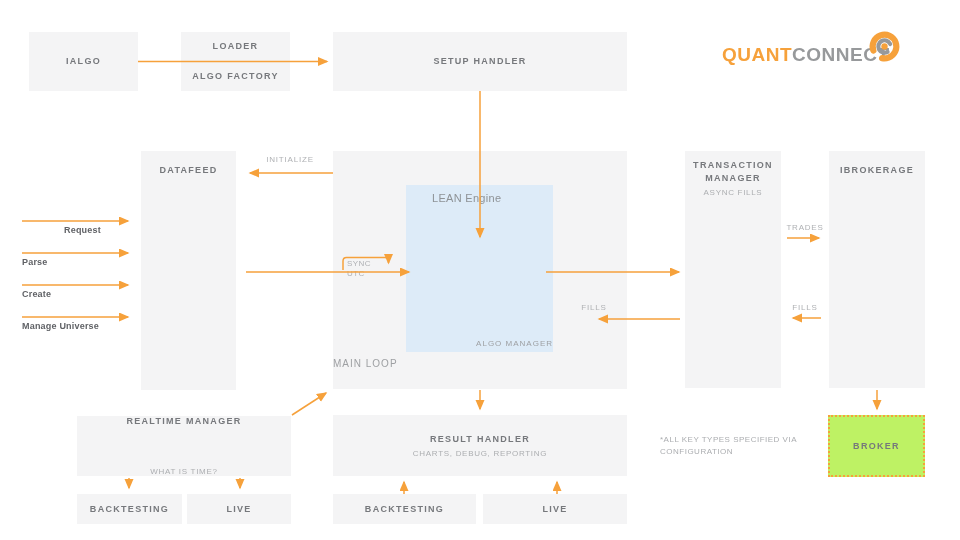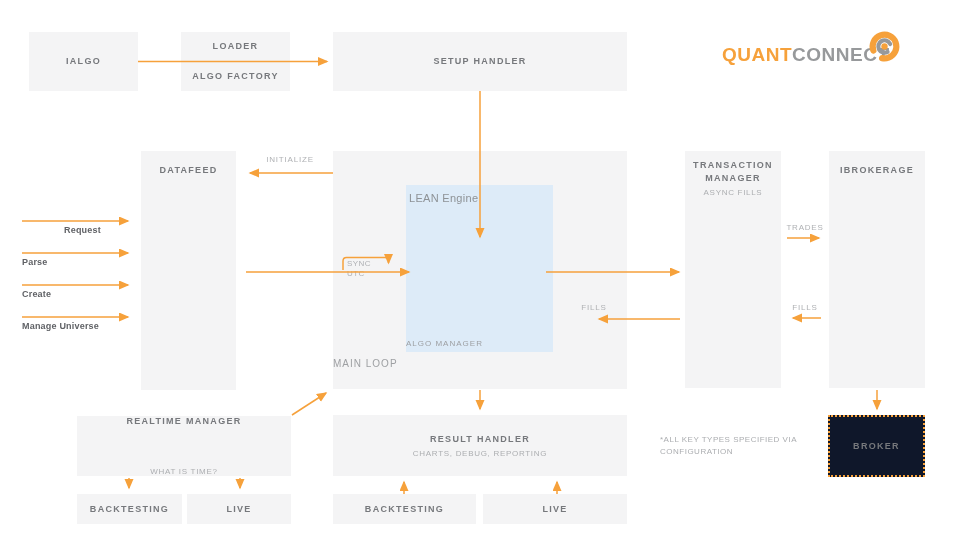--- a/index.html
+++ b/index.html
@@ -11,29 +11,29 @@
   .flex-col{display:flex;flex-direction:column;align-items:center;justify-content:center;}
 
   .h{font-weight:bold;font-size:9px;letter-spacing:1.3px;color:#76787c;line-height:13px;text-align:center;}
   .sub{font-size:8px;letter-spacing:0.7px;color:#acaeb1;line-height:11px;text-align:center;margin-top:2px;}
   .top-pad{padding-top:8px;text-align:center;}
 
   .edge-label{position:absolute;font-size:8px;letter-spacing:0.8px;color:#afb1b4;line-height:10px;text-align:center;}
   .side-label{position:absolute;left:22px;font-size:9px;font-weight:bold;letter-spacing:0.2px;color:#606266;line-height:10px;}
 
   #lean-box{position:absolute;left:406px;top:185px;width:147px;height:167px;background:#ddebf8;}
-  #lean-label{position:absolute;left:3px;top:7px;font-size:11px;color:#8e9296;letter-spacing:0.3px;}
-  #algo-manager{position:absolute;left:0;right:0;bottom:4px;font-size:8px;letter-spacing:1px;color:#9ea0a3;text-align:left;}
+  #lean-label{position:absolute;left:26px;top:7px;font-size:11px;color:#8e9296;letter-spacing:0.3px;}
+  #algo-manager{position:absolute;left:0;right:0;bottom:4px;font-size:8px;letter-spacing:1px;color:#9ea0a3;text-align:right;}
   #main-loop{position:absolute;left:0;right:0;top:207px;font-size:10px;letter-spacing:1px;color:#9ea0a3;text-align:left;}
 
   #algo-box{position:absolute;left:415px;top:243px;width:130px;height:59px;background:#ffffff;
             border:1px solid #e7e8ea;box-shadow:0 1px 3px rgba(0,0,0,0.07);}
   #algo-box .h{letter-spacing:1.6px;color:#56585c;}
 
-  #broker-box{position:absolute;left:828px;top:415px;width:97px;height:62px;background:#0f172a;
+  #broker-box{position:absolute;left:828px;top:415px;width:97px;height:62px;background:#bef264;
               border:2px dotted #f6a13b;box-sizing:border-box;}
 
   #note{position:absolute;left:660px;top:434px;width:148px;font-size:8px;letter-spacing:0.5px;
         color:#abadb0;line-height:12px;}
 
   #logo{position:absolute;left:722px;top:45px;height:22px;white-space:nowrap;}
   #logo .t{font-size:19px;font-weight:bold;letter-spacing:0.5px;line-height:19px;}
   #logo-quant{color:#f6a13b;}
   #logo-connect{color:#97999b;}
   #logo-icon{position:absolute;left:146px;top:-15px;}

